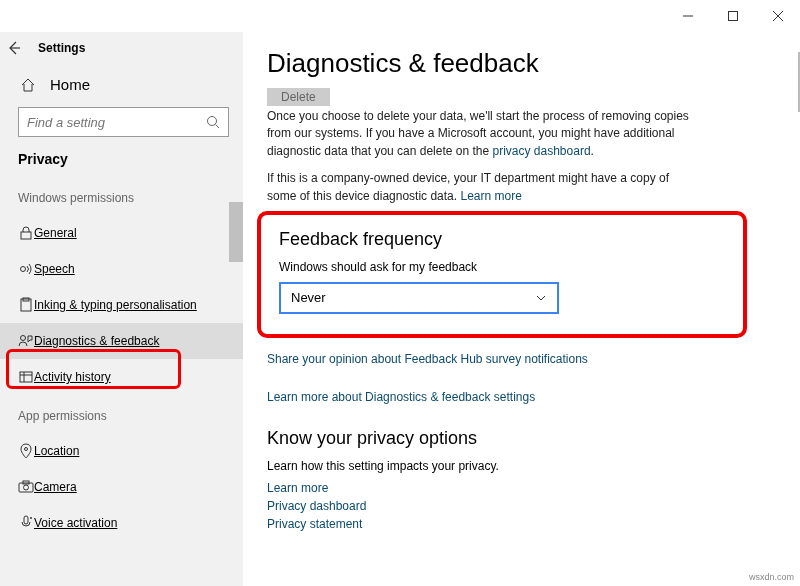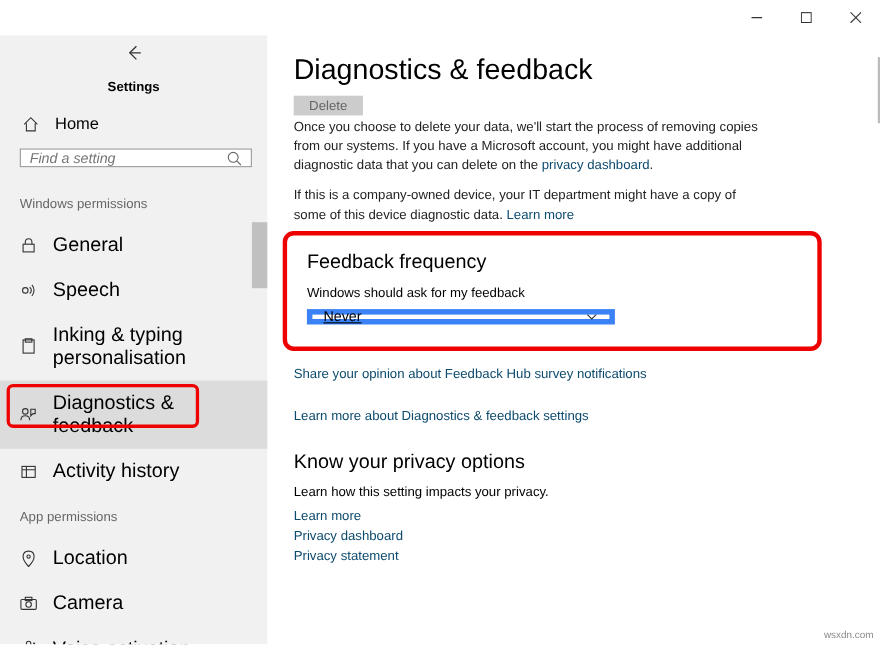--- a/index.html
+++ b/index.html
@@ -1,43 +1,43 @@
 <!DOCTYPE html>
 <html><head>
 <meta charset="utf-8">
 <style>
 * { margin: 0; padding: 0; box-sizing: border-box; font-family: "Segoe UI", sans-serif; }
 body { width: 800px; height: 586px; overflow: hidden; background: #fff; display: flex; flex-direction: column; }
 .titlebar { height: 32px; display: flex; justify-content: flex-end; align-items: flex-start; padding-top: 2px; }
 .titlebar .btn { width: 45px; height: 28px; display: flex; align-items: center; justify-content: center; }
 .main { flex: 1; display: flex; overflow: hidden; }
 .sidebar { width: 243px; background: #f1f1f1; display: flex; flex-direction: column; position: relative; }
-.sidebar-header { display: flex; align-items: center; gap: 14px; padding: 6px 4px 10px; flex-direction: column; }
+.sidebar-header { display: flex; align-items: center; gap: 14px; padding: 6px 4px 10px; }
 .back-btn { width: 20px; height: 20px; display: flex; align-items: center; justify-content: center; }
 .app-title { font-size: 12px; font-weight: 600; color: #000; }
 .home-row { display: flex; align-items: center; gap: 14px; padding: 8px 14px 10px 20px; }
 .home-row .icon { width: 16px; }
 .home-row span.label { font-size: 15px; }
 .searchbox { margin: 4px 14px 12px 18px; height: 30px; border: 1px solid #999; background: #fff; display: flex; align-items: center; padding: 0 8px; }
 .searchbox input { flex: 1; border: none; outline: none; font-size: 13px; font-style: italic; color: #666; background: transparent; }
 .category-title { padding: 2px 18px 10px; font-size: 14px; font-weight: 700; }
 .group-title { padding: 14px 18px 10px; font-size: 12px; color: #666; }
-.nav-item { display: flex; align-items: center; gap: 14px; padding: 10px 18px; font-size: 18px; cursor: pointer; }
+.nav-item { display: flex; align-items: center; gap: 0; padding: 10px 18px; font-size: 12px; cursor: pointer; text-decoration: underline; }
 .nav-item.active { background: #dcdcdc; }
 .nav-item .icon { width: 16px; flex-shrink: 0; }
 .nav-highlight { position: absolute; border: 3px solid #e00; border-radius: 6px; left: 6px; width: 175px; top: 317px; height: 40px; pointer-events: none; }
 .sidescroll-thumb { position: absolute; right: 0; top: 170px; width: 14px; height: 60px; background: #c0c0c0; }
 .content { flex: 1; padding: 16px 28px 0 24px; overflow: hidden; position: relative; }
 h1.page-title { font-size: 26px; font-weight: 400; margin-bottom: 8px; }
 .delete-btn { display: inline-block; background: #ccc; color: #666; font-size: 12px; padding: 2px 14px; margin-bottom: 2px; }
 .para { font-size: 12px; line-height: 1.45; color: #222; max-width: 430px; margin-bottom: 10px; }
 .link { color: #0c4a6e; cursor: pointer; }
 h2.section-title { font-size: 18px; font-weight: 400; margin-top: 16px; margin-bottom: 10px; }
 .sublabel { font-size: 12px; margin-bottom: 8px; }
-.selectbox { width: 280px; height: 14px; border: 5px solid #3b82f6; display: flex; align-items: center; justify-content: space-between; padding: 0 10px; font-size: 13px; background: #fff; text-decoration: underline; }
+.selectbox { width: 280px; height: 32px; border: 2px solid #3b82f6; display: flex; align-items: center; justify-content: space-between; padding: 0 10px; font-size: 13px; background: #fff; }
 .red-box { border: 4px solid #e00; border-radius: 10px; padding: 14px 18px 20px; margin: -4px -8px 14px -10px; width: 490px; }
 .link-row { font-size: 12px; margin-top: 4px; margin-bottom: 24px; }
 .privacy-links .link-row { margin-bottom: 2px; }
 .watermark { position: absolute; bottom: 4px; right: 6px; font-size: 9px; color: #888; }
 .mainscroll-thumb { position: absolute; right: 0; top: 20px; width: 2px; height: 60px; background: #bbb; }
 svg { display: block; }
 </style>
 </head>
 <body>
 
@@ -81,20 +81,21 @@
     </div>
     <div class="searchbox">
       <input placeholder="Find a setting" style="">
       <span>
           <svg width="14" height="14" viewBox="0 0 14 14">
             <circle cx="6" cy="6" r="4.5" fill="none" stroke="#666"></circle>
             <line x1="9.5" y1="9.5" x2="13" y2="13" stroke="#666"></line>
           </svg>
         </span>
     </div>
+    <div class="category-title">Privacy</div>
 
     <div class="group-title">Windows permissions</div>
 
     <div class="nav-item">
       <span class="icon">
           <svg width="16" height="16" viewBox="0 0 16 16">
             <rect x="3" y="7" width="10" height="7" fill="none" stroke="#333"></rect>
             <path d="M5 7 V5 a3 3 0 0 1 6 0 V7" fill="none" stroke="#333"></path>
           </svg>
         </span>

